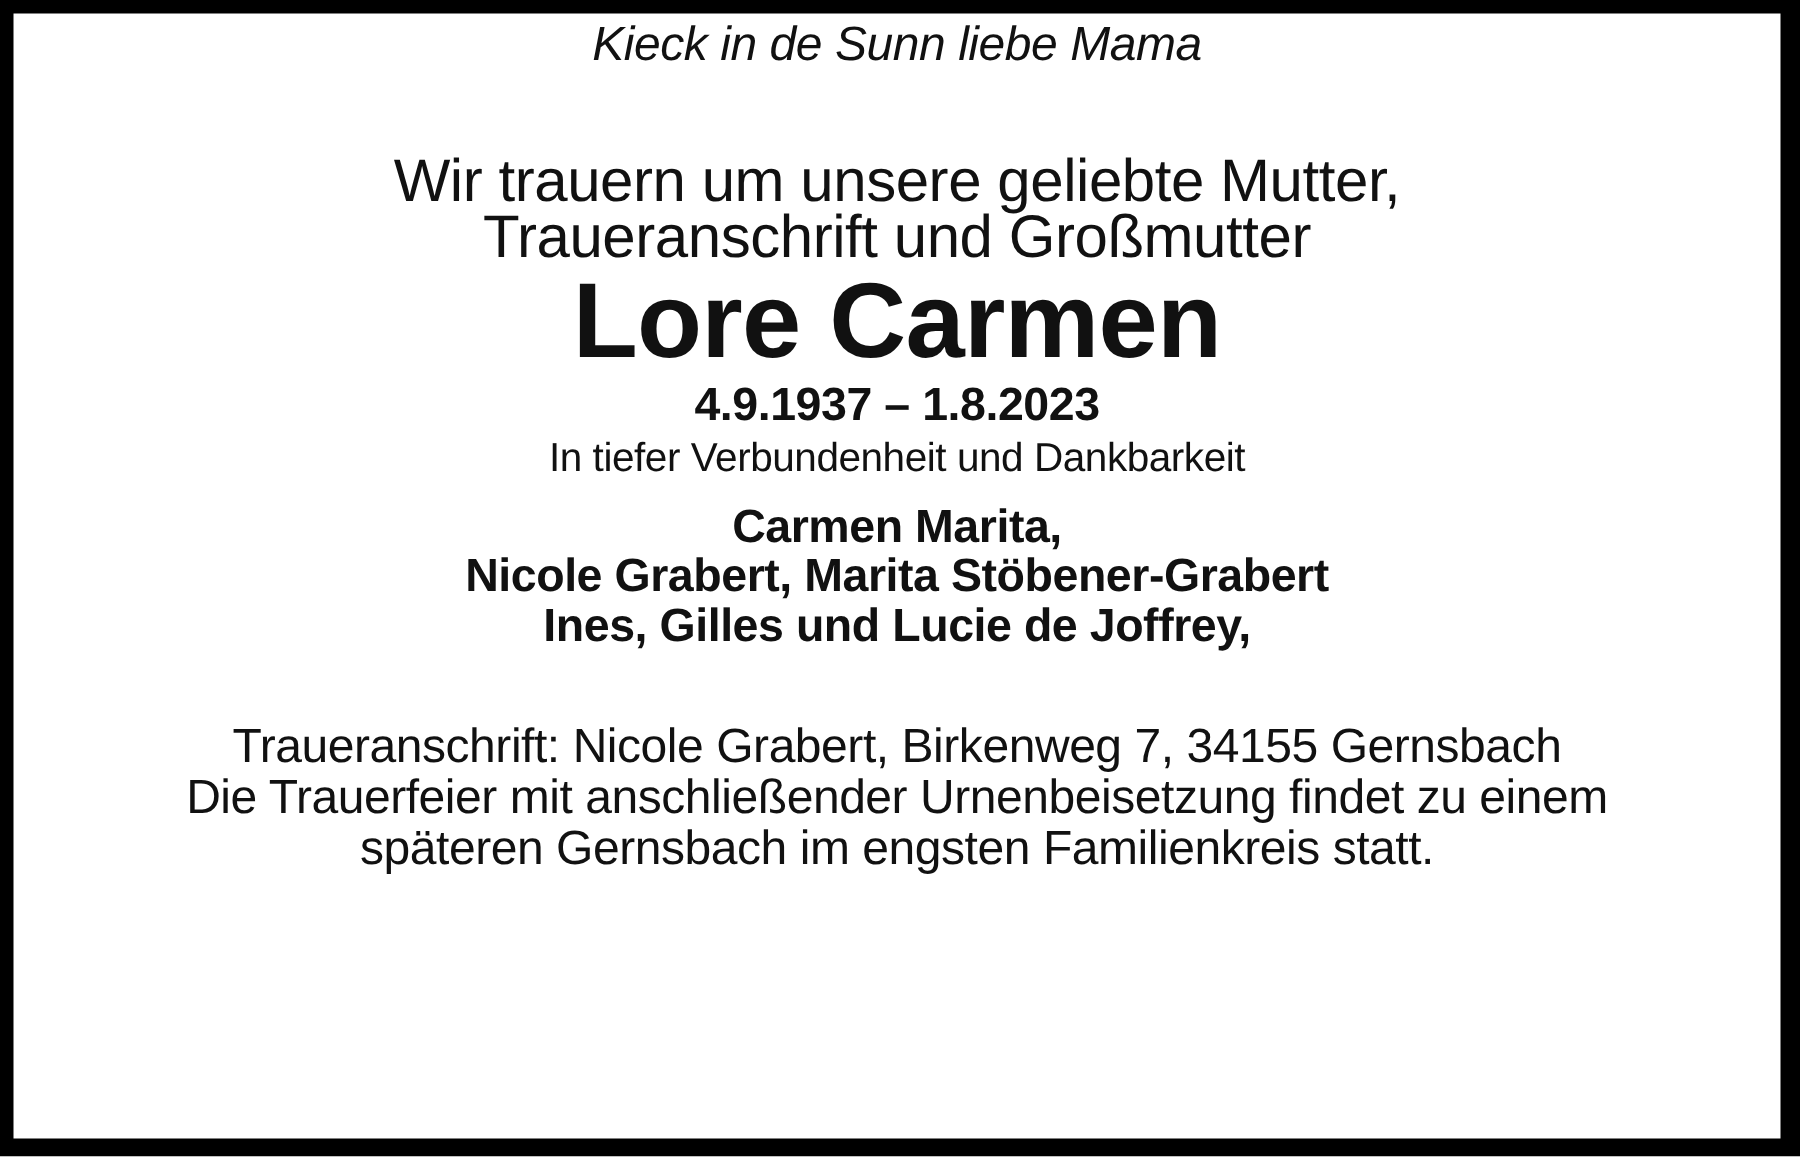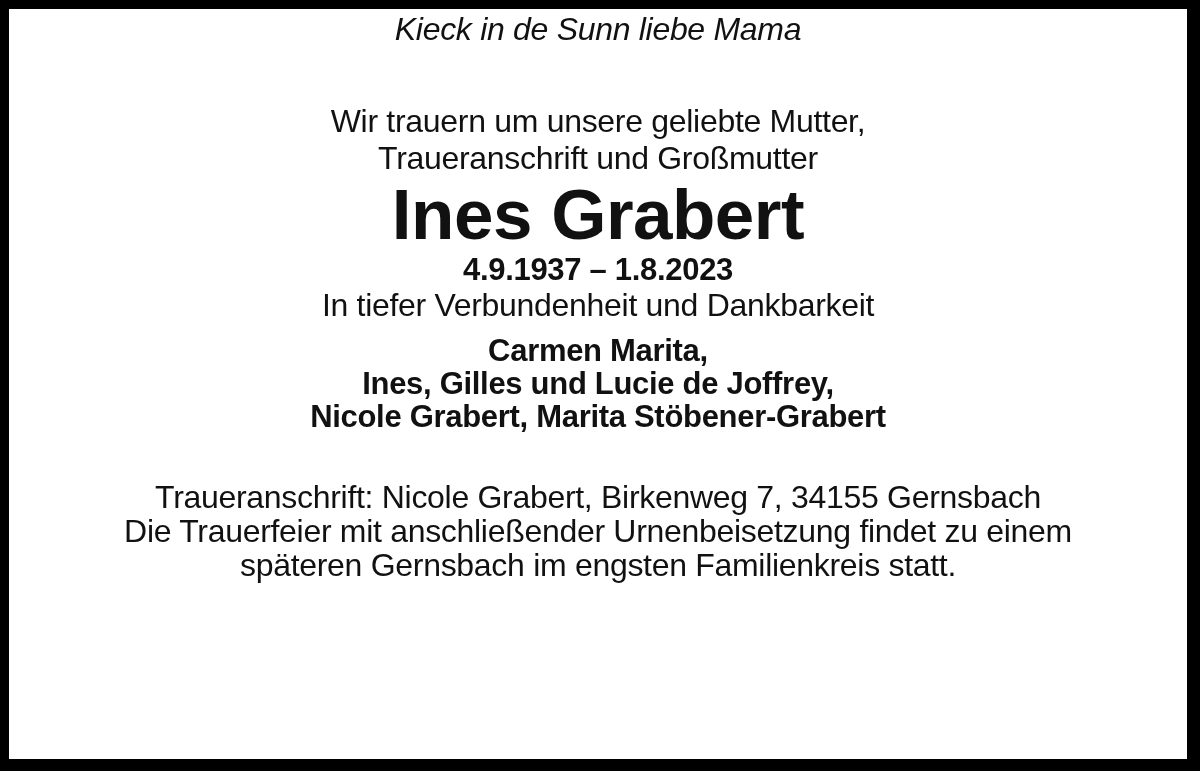--- a/index.html
+++ b/index.html
@@ -32,38 +32,38 @@
     padding: 0;
   }
   .epigraph {
     margin-top: 50px;
     font-style: italic;
     font-size: 32px;
     line-height: 40px;
   }
   .intro {
     margin-top: 54px;
-    font-size: 32px;
+    font-size: 40px;
     line-height: 37px;
   }
   .name {
     margin-top: 26px;
     font-size: 71px;
     font-weight: bold;
     line-height: 76px;
     letter-spacing: -0.5px;
   }
   .dates {
     font-size: 31px;
     font-weight: bold;
     line-height: 34px;
   }
   .condolence {
     margin-top: 50px;
-    font-size: 32px;
+    font-size: 27px;
     line-height: 37px;
   }
   .mourners {
     margin-top: 10px;
     font-size: 31px;
     font-weight: bold;
     line-height: 33px;
   }
   .footer {
     margin-top: 47px;
@@ -77,30 +77,30 @@
 <div class="frame">
   <div class="content">
 
     <p class="epigraph">Kieck in de Sunn liebe Mama</p>
 
     <div class="intro">
       <p>Wir trauern um unsere geliebte Mutter,</p>
       <p>Traueranschrift und Großmutter</p>
     </div>
 
-    <h1 class="name">Ines Grabert</h1>
+    <h1 class="name">Lore Carmen</h1>
 
     <p class="dates">4.9.1937 – 1.8.2023</p>
 
     <p class="condolence">In tiefer Verbundenheit und Dankbarkeit</p>
 
     <div class="mourners">
       <p>Carmen Marita,</p>
+      <p>Nicole Grabert, Marita Stöbener-Grabert</p>
       <p>Ines, Gilles und Lucie de Joffrey,</p>
-      <p>Nicole Grabert, Marita Stöbener-Grabert</p>
     </div>
 
     <div class="footer">
       <p>Traueranschrift: Nicole Grabert, Birkenweg 7, 34155 Gernsbach</p>
       <p>Die Trauerfeier mit anschließender Urnenbeisetzung findet zu einem</p>
       <p>späteren Gernsbach im engsten Familienkreis statt.</p>
     </div>
 
   </div>
 </div>

